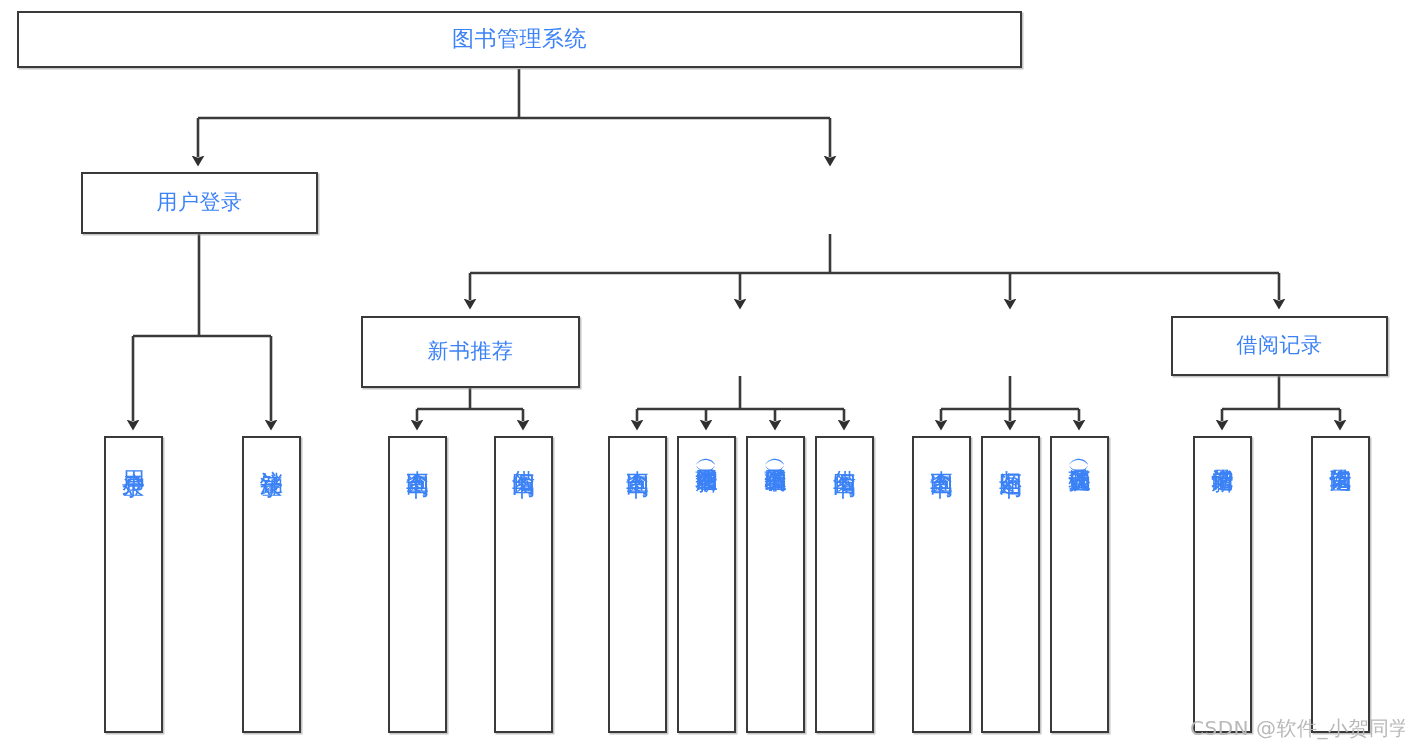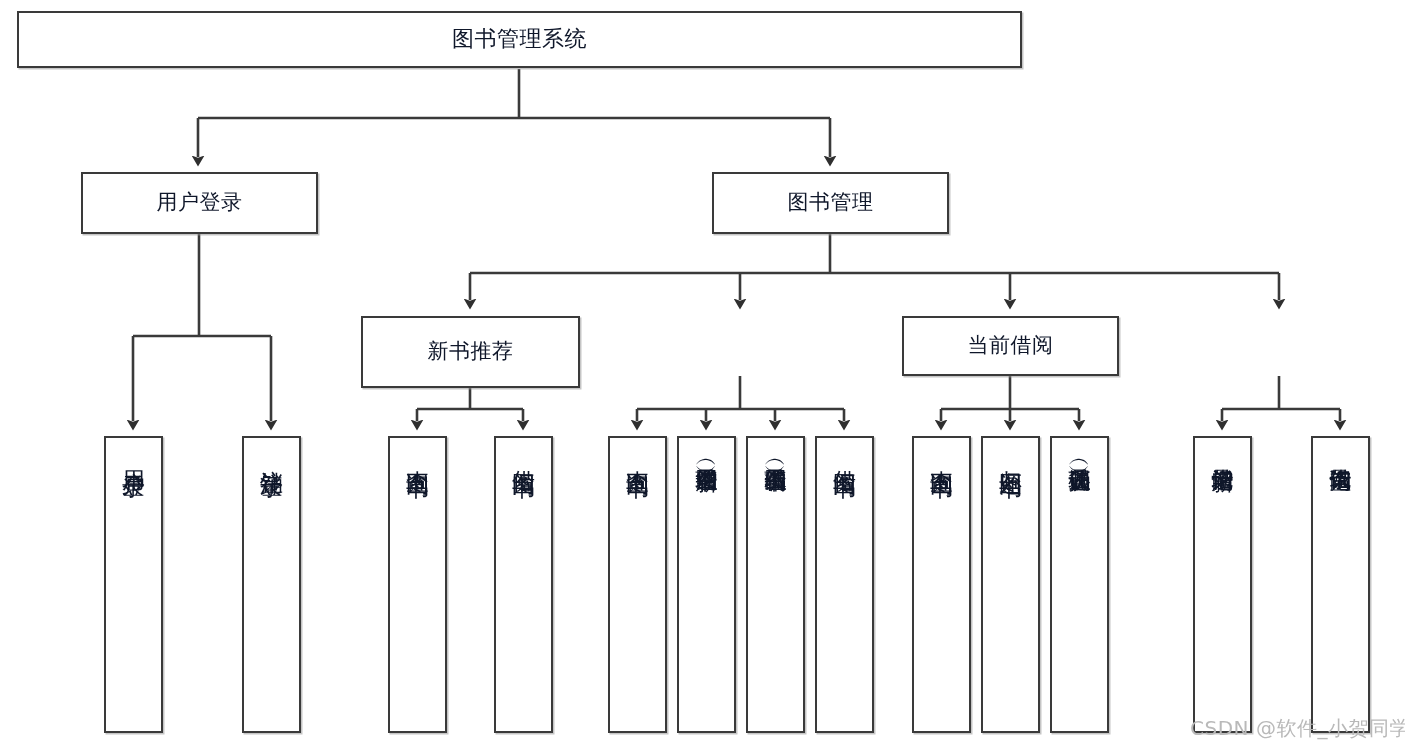--- a/index.html
+++ b/index.html
@@ -28,21 +28,21 @@
   }
   .node {
     position: absolute;
     box-sizing: border-box;
     background: #ffffff;
     border: 2.5px solid #3a3a3a;
     display: flex;
     align-items: center;
     justify-content: center;
     text-align: center;
-    color: #0f172a;
+    color: #3b82f6;
     box-shadow: 1.5px 1.5px 0 rgba(150,150,150,0.55);
   }
   .node .label {
     display: block;
     line-height: 1.22;
     letter-spacing: 0.5px;
   }
   .node.horiz .label {
     font-size: 21px;
   }
@@ -131,29 +131,26 @@
     </g>
   </svg>
 
   <div class="node horiz root" style="left:17px; top:11px; width:1005px; height:57px;">
     <span class="label">图书管理系统</span>
   </div>
 
   <div class="node horiz" style="left:81px; top:172px; width:237px; height:62px;">
     <span class="label">用户登录</span>
   </div>
-  <div class="node horiz" style="left:712px; top:172px; width:237px; height:62px;">
-    <span class="label">图书管理</span>
-  </div>
 
   <div class="node horiz" style="left:361px; top:316px; width:219px; height:72px;">
     <span class="label">新书推荐</span>
   </div>
-  <div class="node horiz" style="left:902px; top:316px; width:217px; height:60px;">
-    <span class="label">当前借阅</span>
+  <div class="node horiz" style="left:1171px; top:316px; width:217px; height:60px;">
+    <span class="label">借阅记录</span>
   </div>
 
   <div class="node vert" style="left:104px; top:436px; width:59px; height:297px;">
     <span class="label">用户登录</span>
   </div>
   <div class="node vert" style="left:242px; top:436px; width:59px; height:297px;">
     <span class="label">注销登录</span>
   </div>
 
   <div class="node vert" style="left:388px; top:436px; width:59px; height:297px;">

